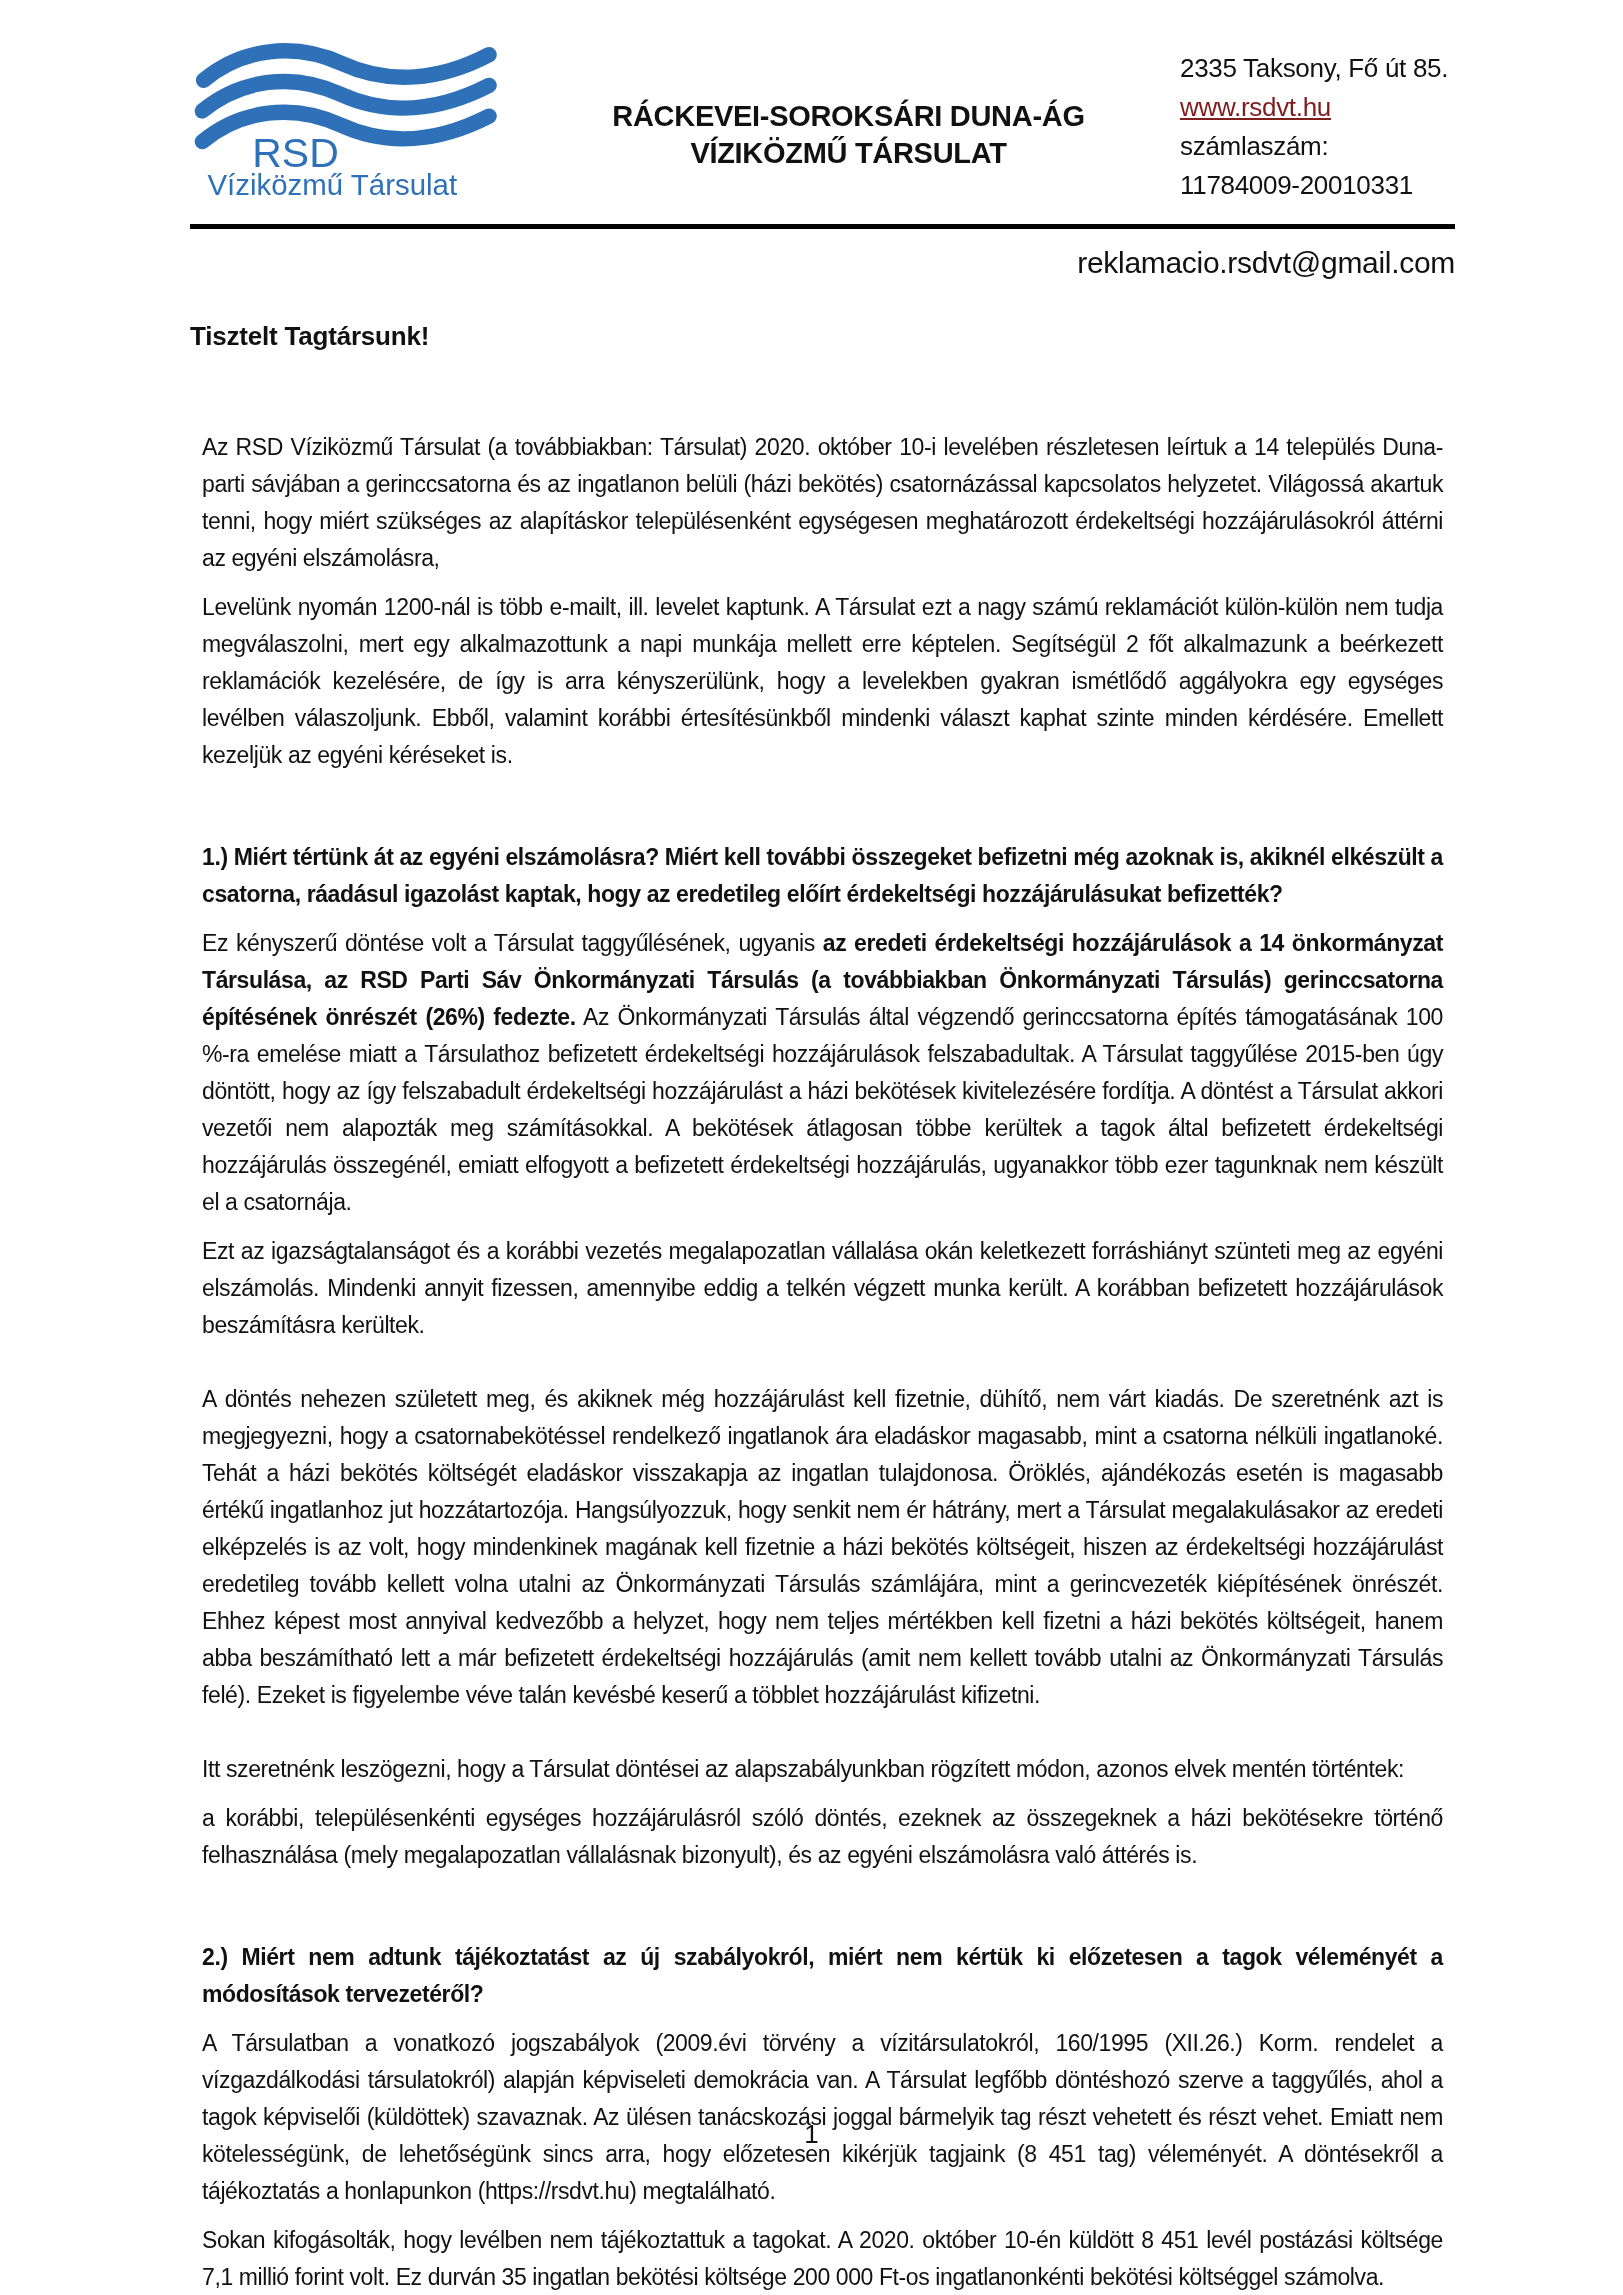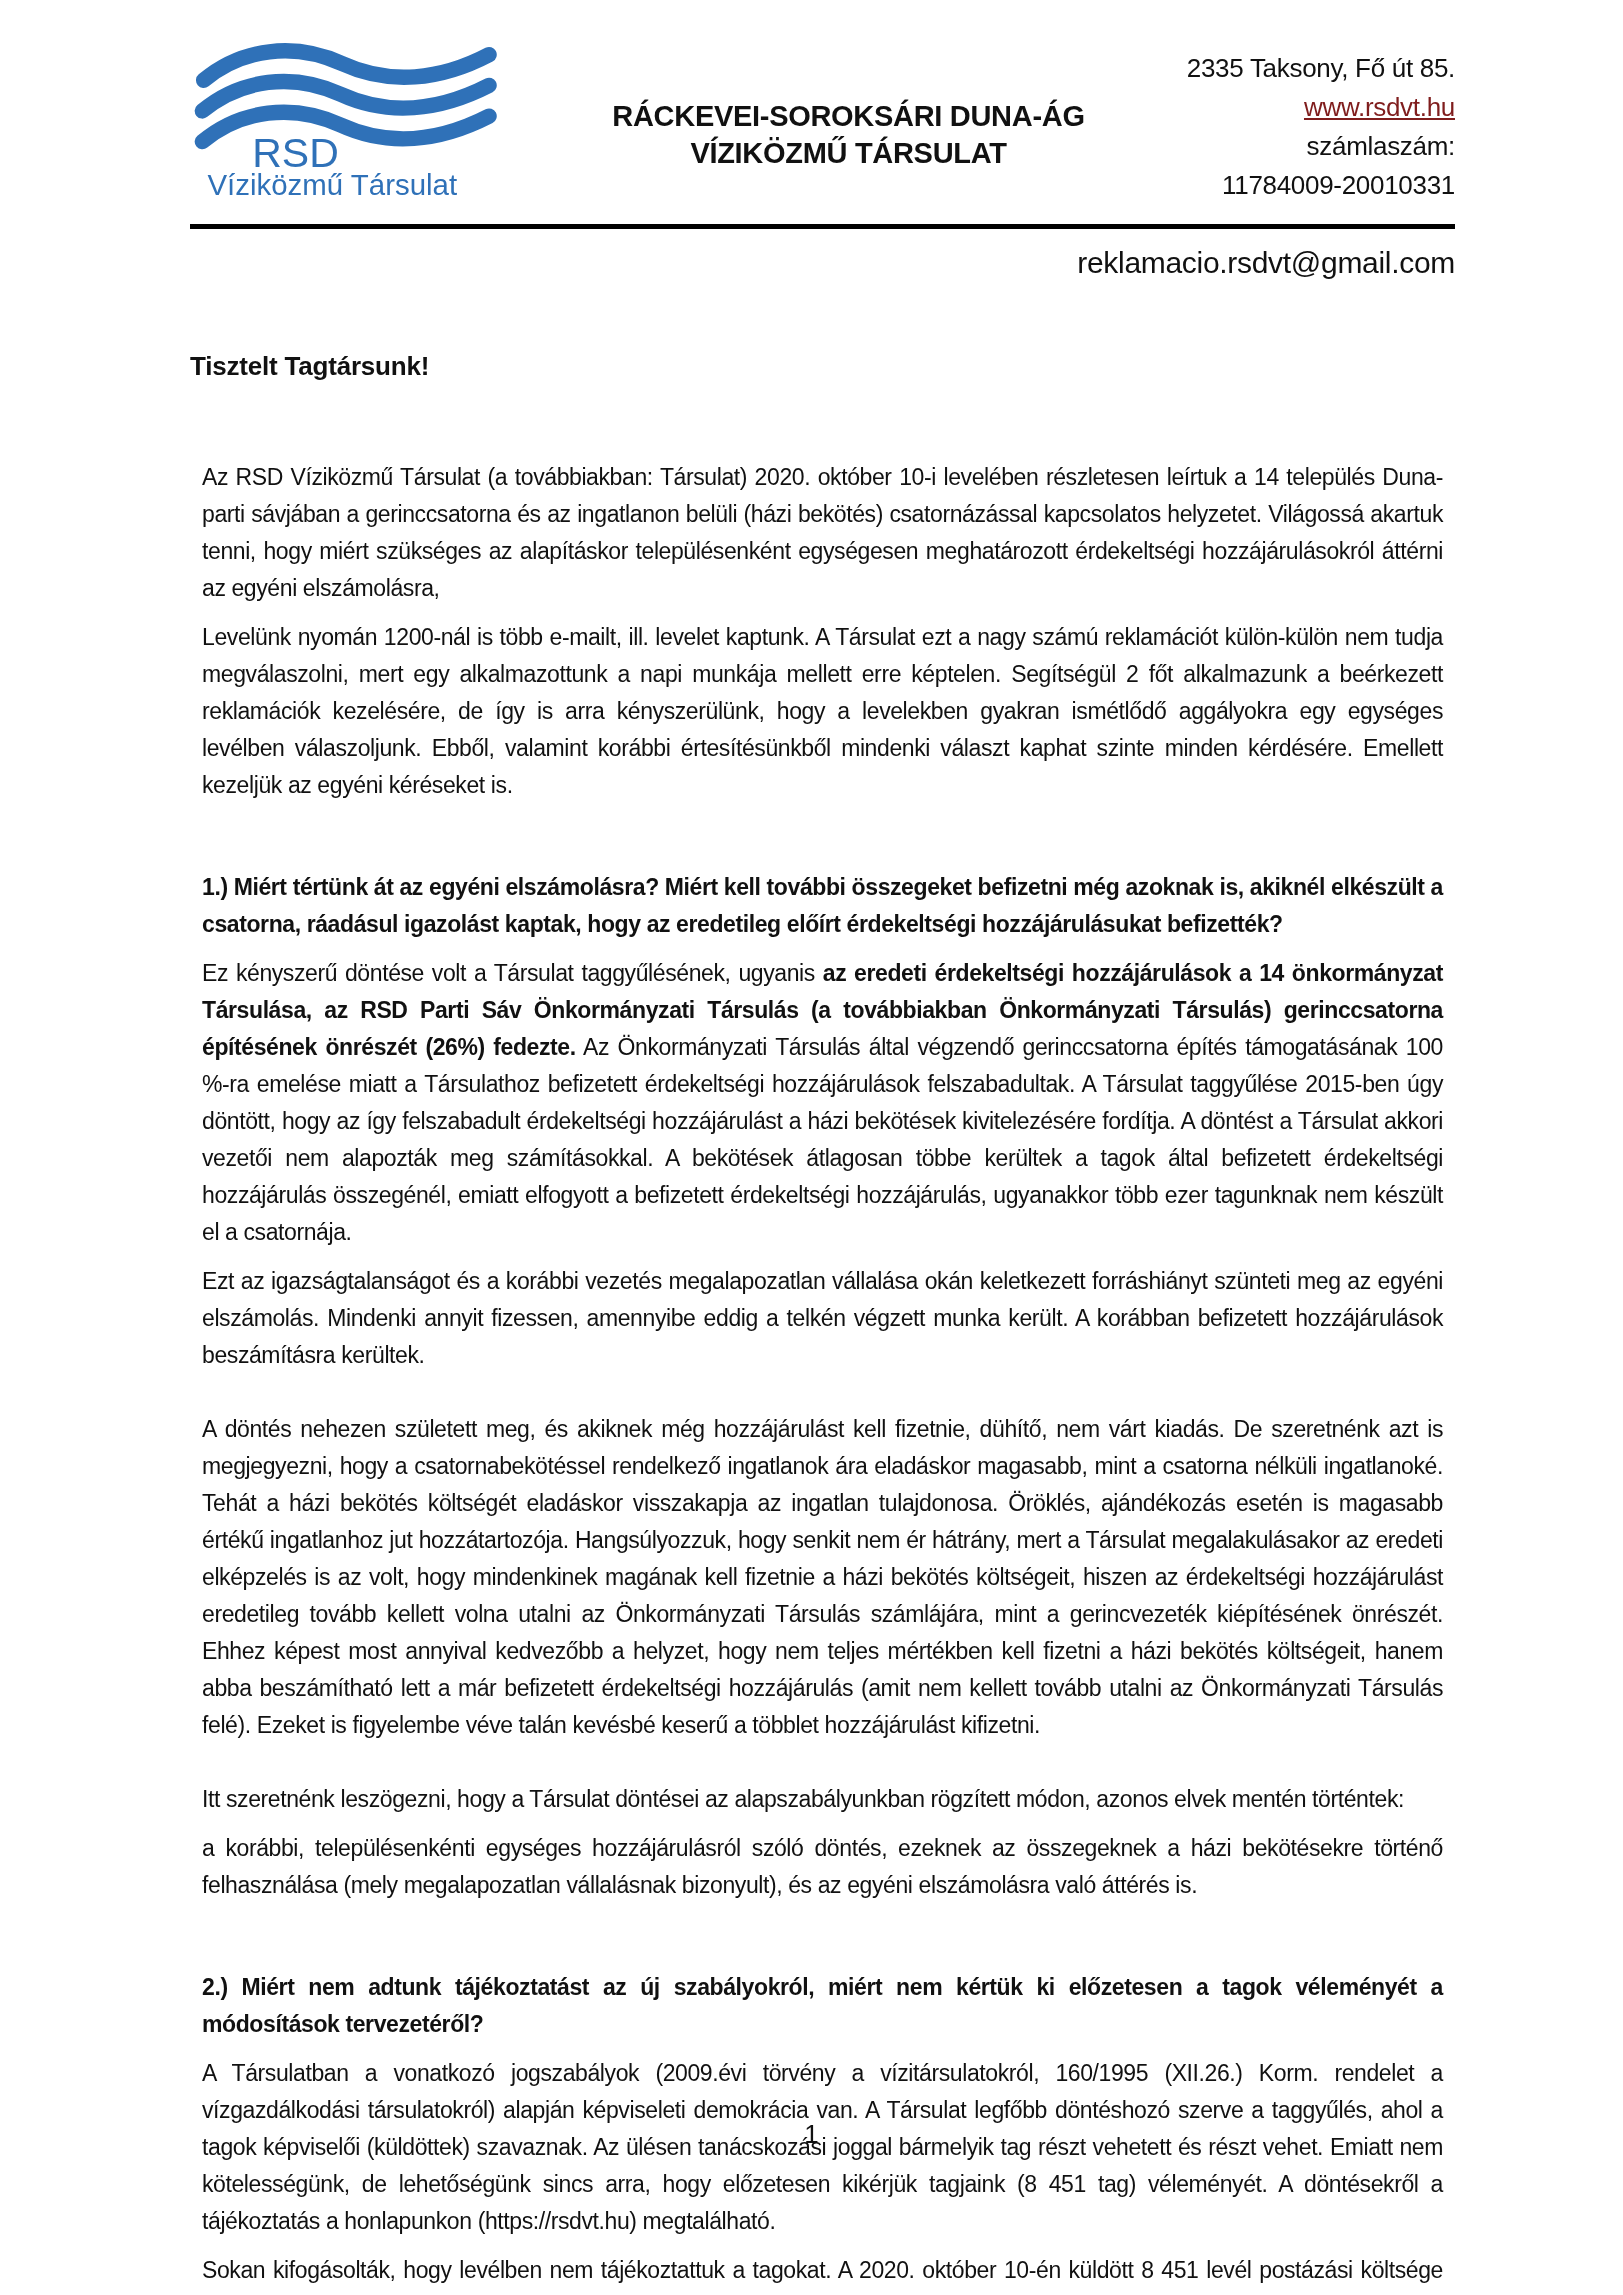--- a/index.html
+++ b/index.html
@@ -27,21 +27,21 @@
   .logo-box svg { width: 100%; height: 100%; display: block; }
   .org-title {
     text-align: center;
     font-weight: bold;
     font-size: 29px;
     line-height: 1.28;
     padding-top: 60px;
     letter-spacing: -0.3px;
   }
   .contact-block {
-    text-align: right;
+    text-align: left;
     font-size: 26px;
     line-height: 1.5;
     padding-top: 10.5px;
     letter-spacing: -0.3px;
   }
   .contact-block .site {
     text-decoration: underline;
     color: #7f1d1d;
   }
   .rule {
@@ -52,21 +52,21 @@
   .email-line {
     text-align: right;
     font-size: 30px;
     margin-top: 17px;
     letter-spacing: -0.3px;
   }
   
   .greeting {
     font-weight: bold;
     font-size: 26px;
-    margin-top: 71px;
+    margin-top: 41px;
     letter-spacing: -0.2px;
   }
   .bodytext p {
     margin: 12px;
     font-size: 23px;
     line-height: 37px;
     text-align: justify;
     letter-spacing: -0.4px;
   }
   .bodytext p.intro-start { margin-top: 77px; }

